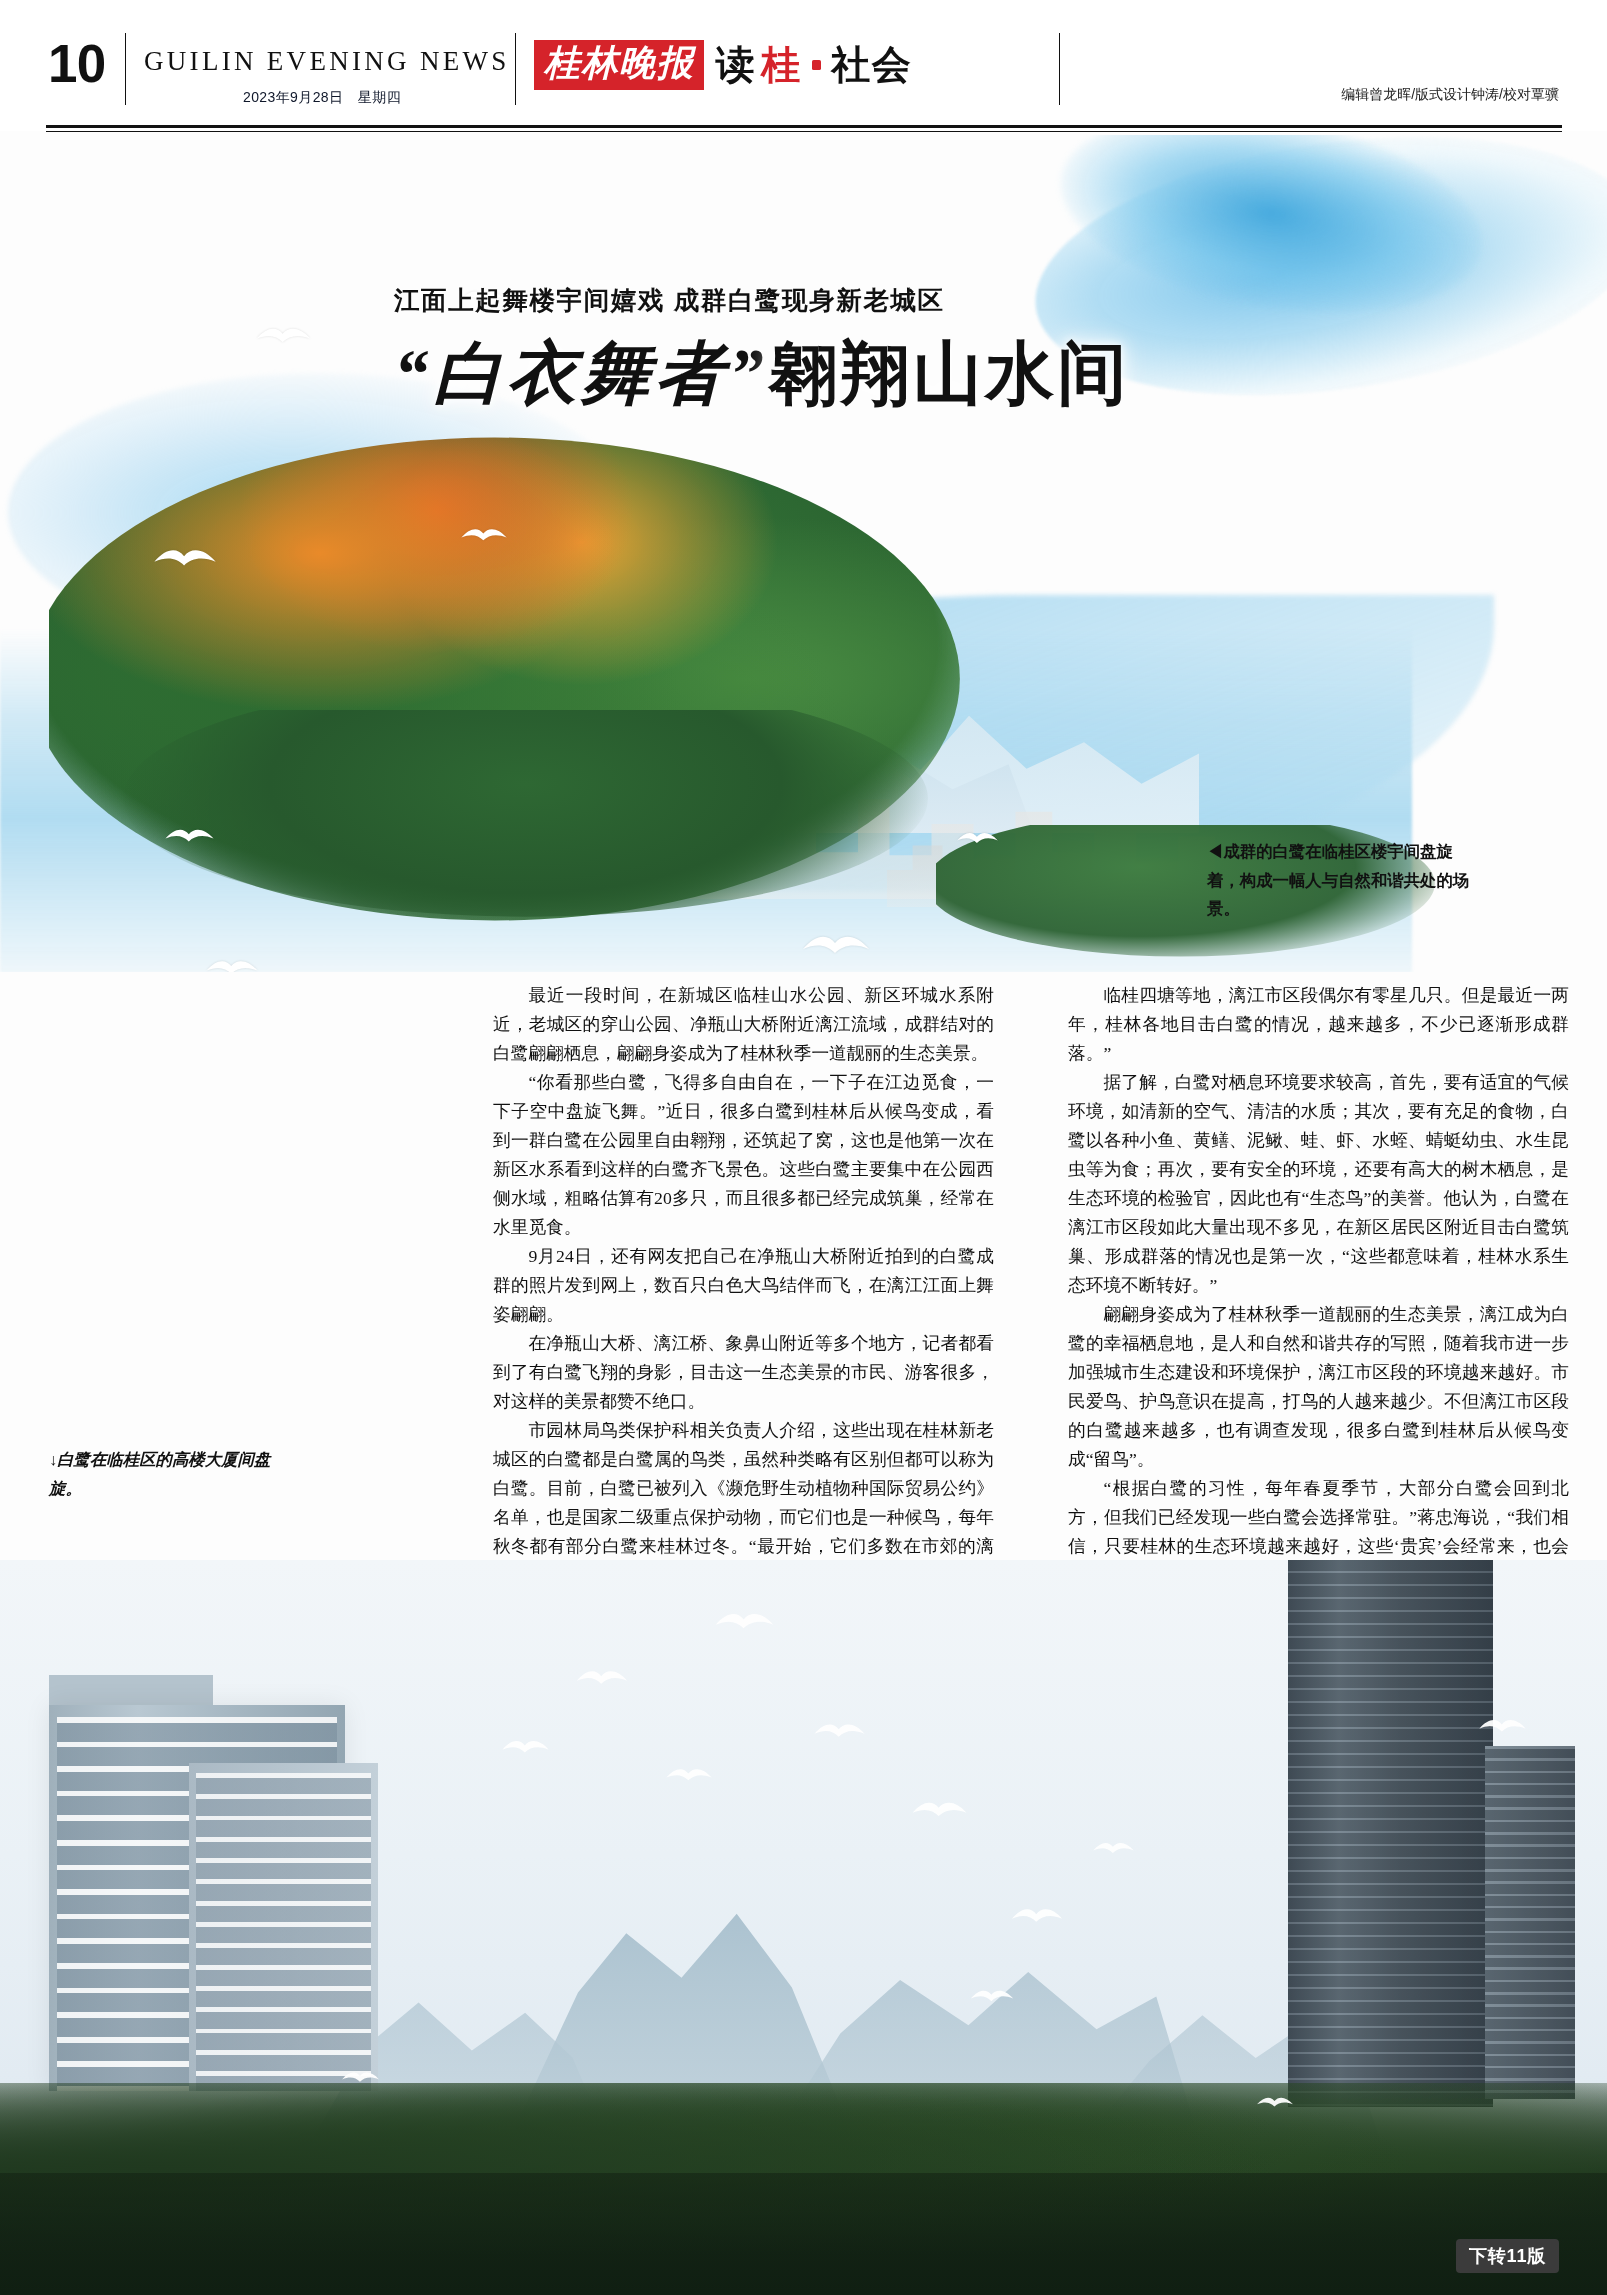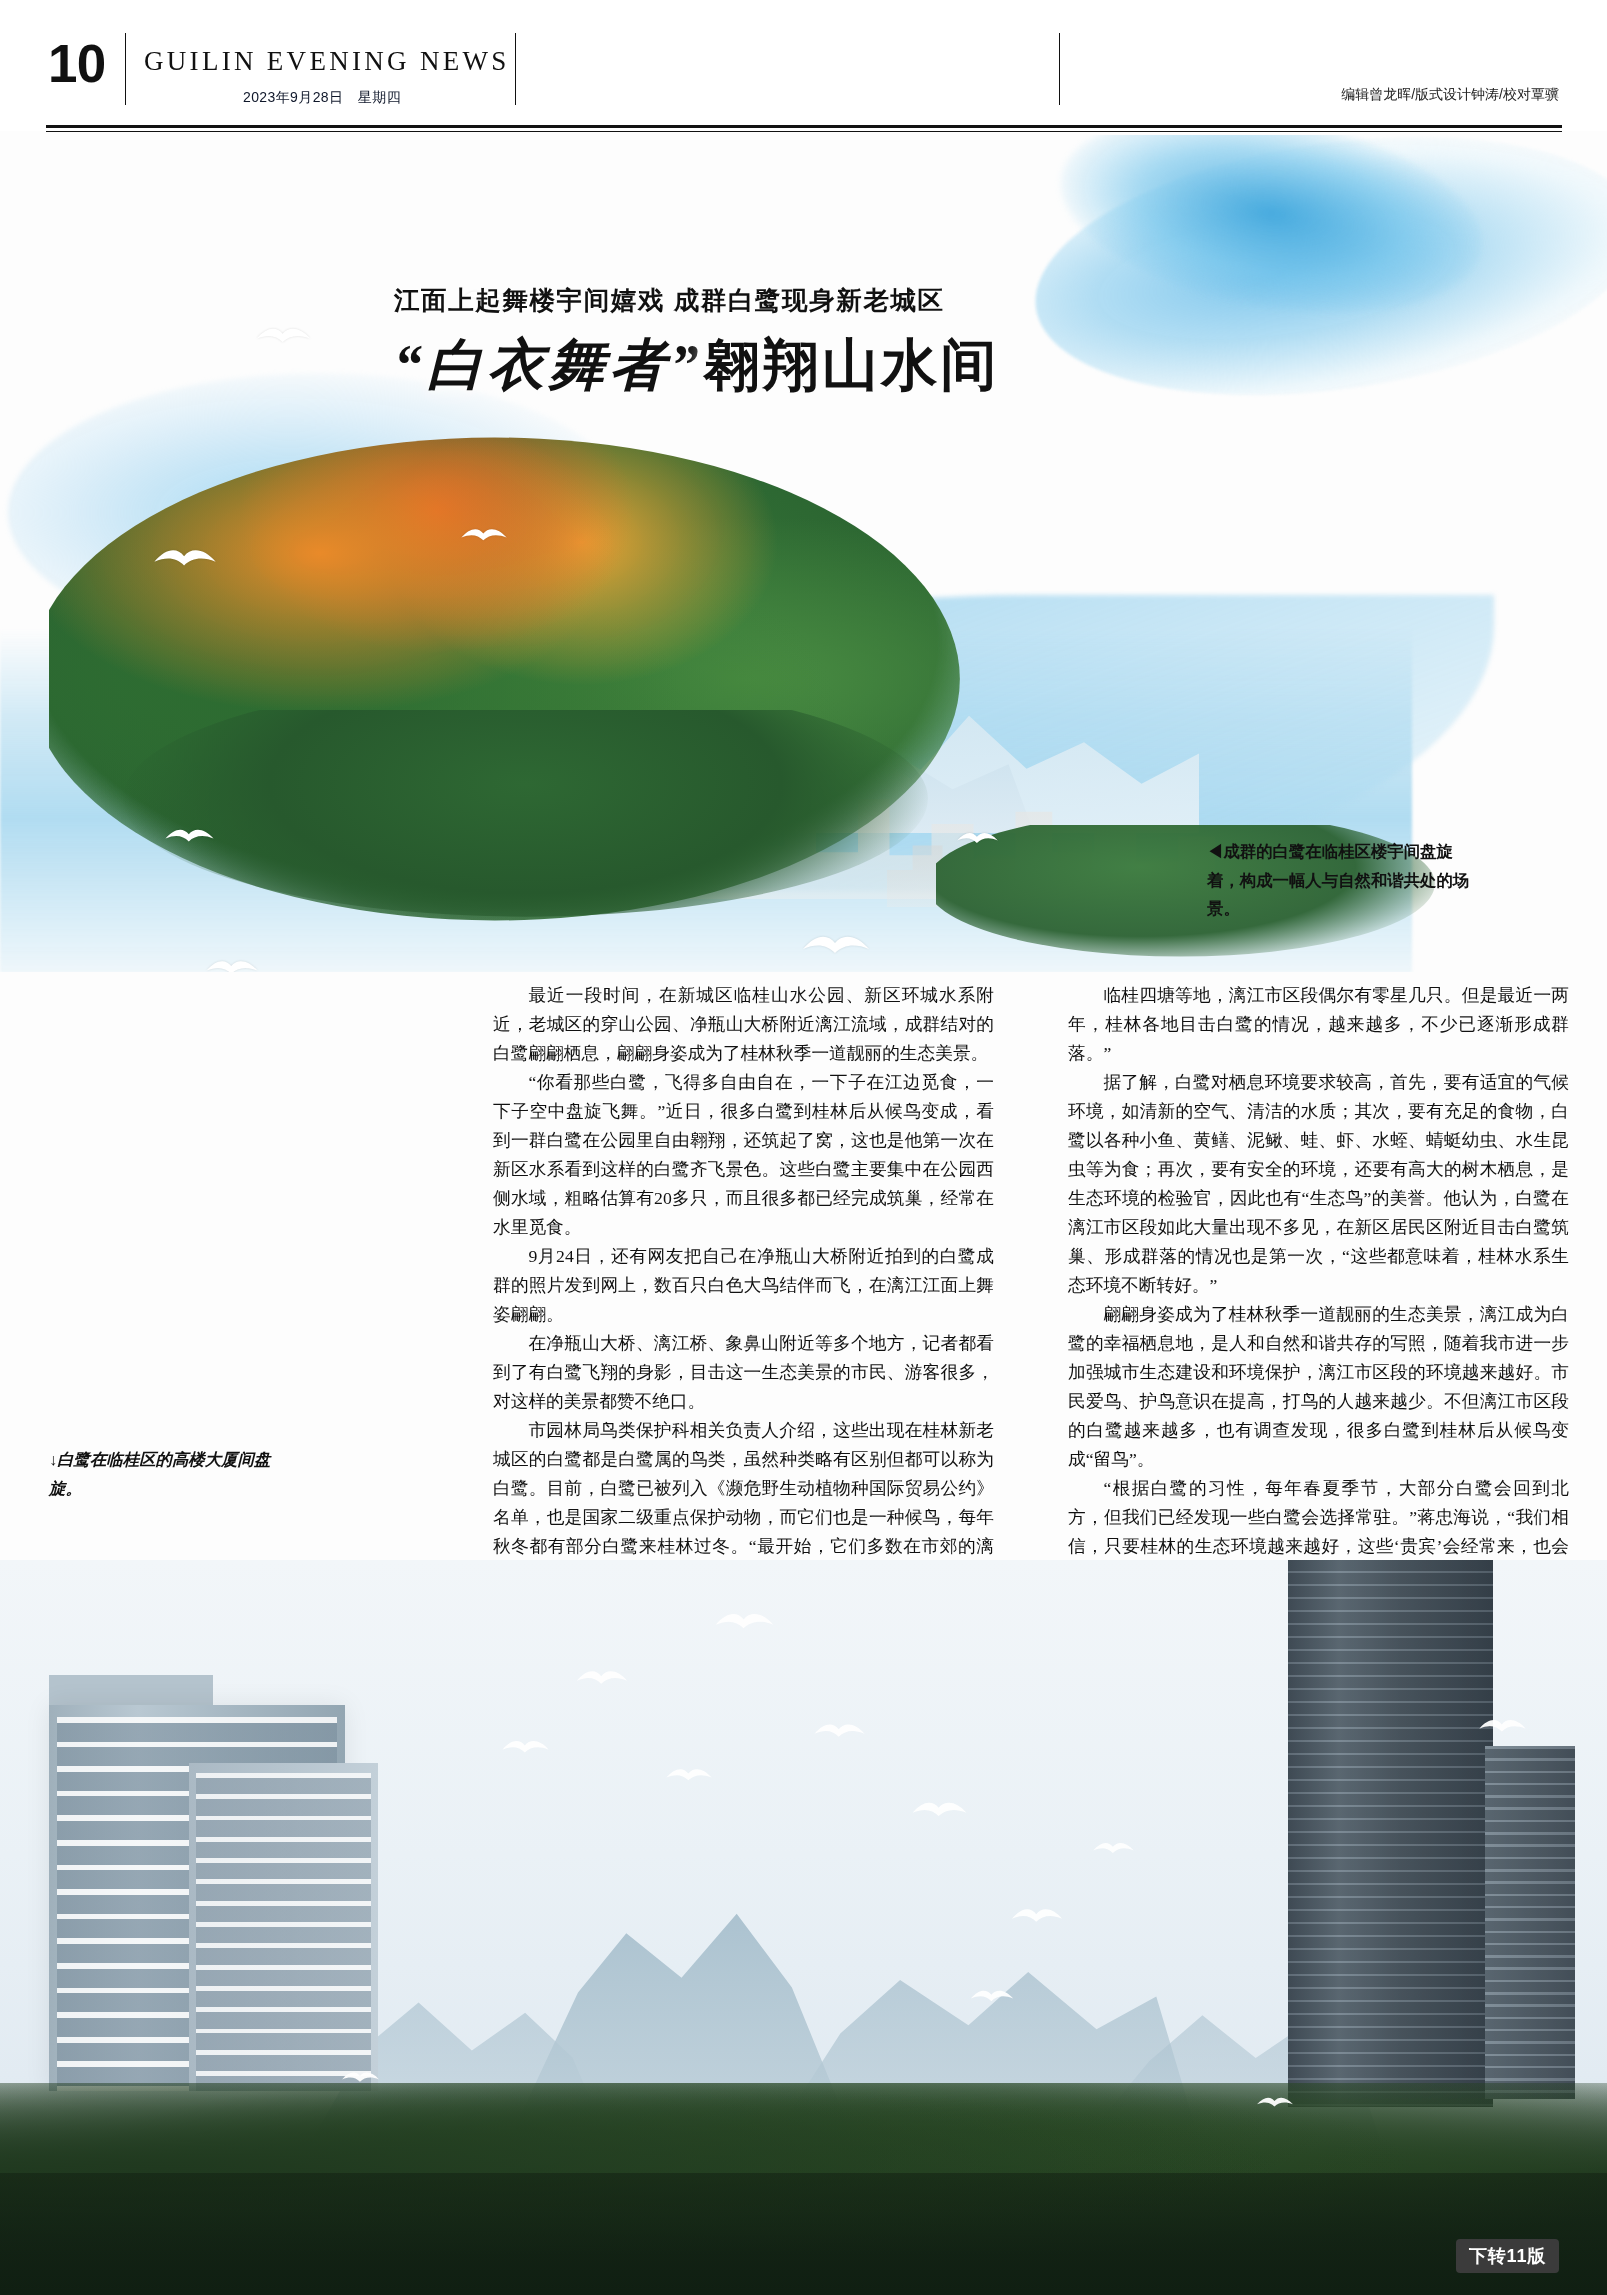--- a/index.html
+++ b/index.html
@@ -184,21 +184,21 @@
     position:absolute;left:394px;top:283px;
     font-family:"Liberation Sans", sans-serif;
     font-size:25.5px;font-weight:700;color:#111;letter-spacing:1.6px;
     white-space:nowrap;
     text-shadow:0 0 4.9px #fff,0 0 9.9px #fff,0 0 14.8px #fff;
   }
   .headline{
     position:absolute;left:394px;top:328px;
     white-space:nowrap;
     font-family:"Liberation Serif", serif;
-    font-size:56px;font-weight:700;color:#111;letter-spacing:3.3px;
+    font-size:69px;font-weight:700;color:#111;letter-spacing:3.3px;
     text-shadow:0 0 8.2px #fff,0 0 18px #fff,0 0 28px #fff;
   }
   .headline .quoted{
     font-style:italic;
     letter-spacing:4.9px;
   }
 
   
   .cols{
     position:absolute;left:493px;top:981px;width:1076px;height:566px;
@@ -315,20 +315,29 @@
 
 <div class="page">
 
   <div class="masthead">
     <div class="page-number">10</div>
     <div class="masthead-rule-left"></div>
     <div class="masthead-en">GUILIN  EVENING  NEWS</div>
     <div class="masthead-date">2023年9月28日　星期四</div>
     <div class="masthead-rule-mid"></div>
 
+    <div class="brand-block">
+      <div class="brand-red">桂林晚报</div>
+      <div class="brand-section">
+        <span>读</span>
+          <span class="hl">桂</span>
+          <span class="dot"></span>
+          <span>社会</span>
+      </div>
+    </div>
 
     <div class="masthead-rule-right"></div>
     <div class="masthead-credits">编辑曾龙晖/版式设计钟涛/校对覃骥</div>
     <div class="masthead-bottom-rule"></div>
     <div class="masthead-bottom-rule2"></div>
   </div>
 
   <div class="hero">
     <div class="sky-wash"></div>
     <div class="sky-wash2"></div>

